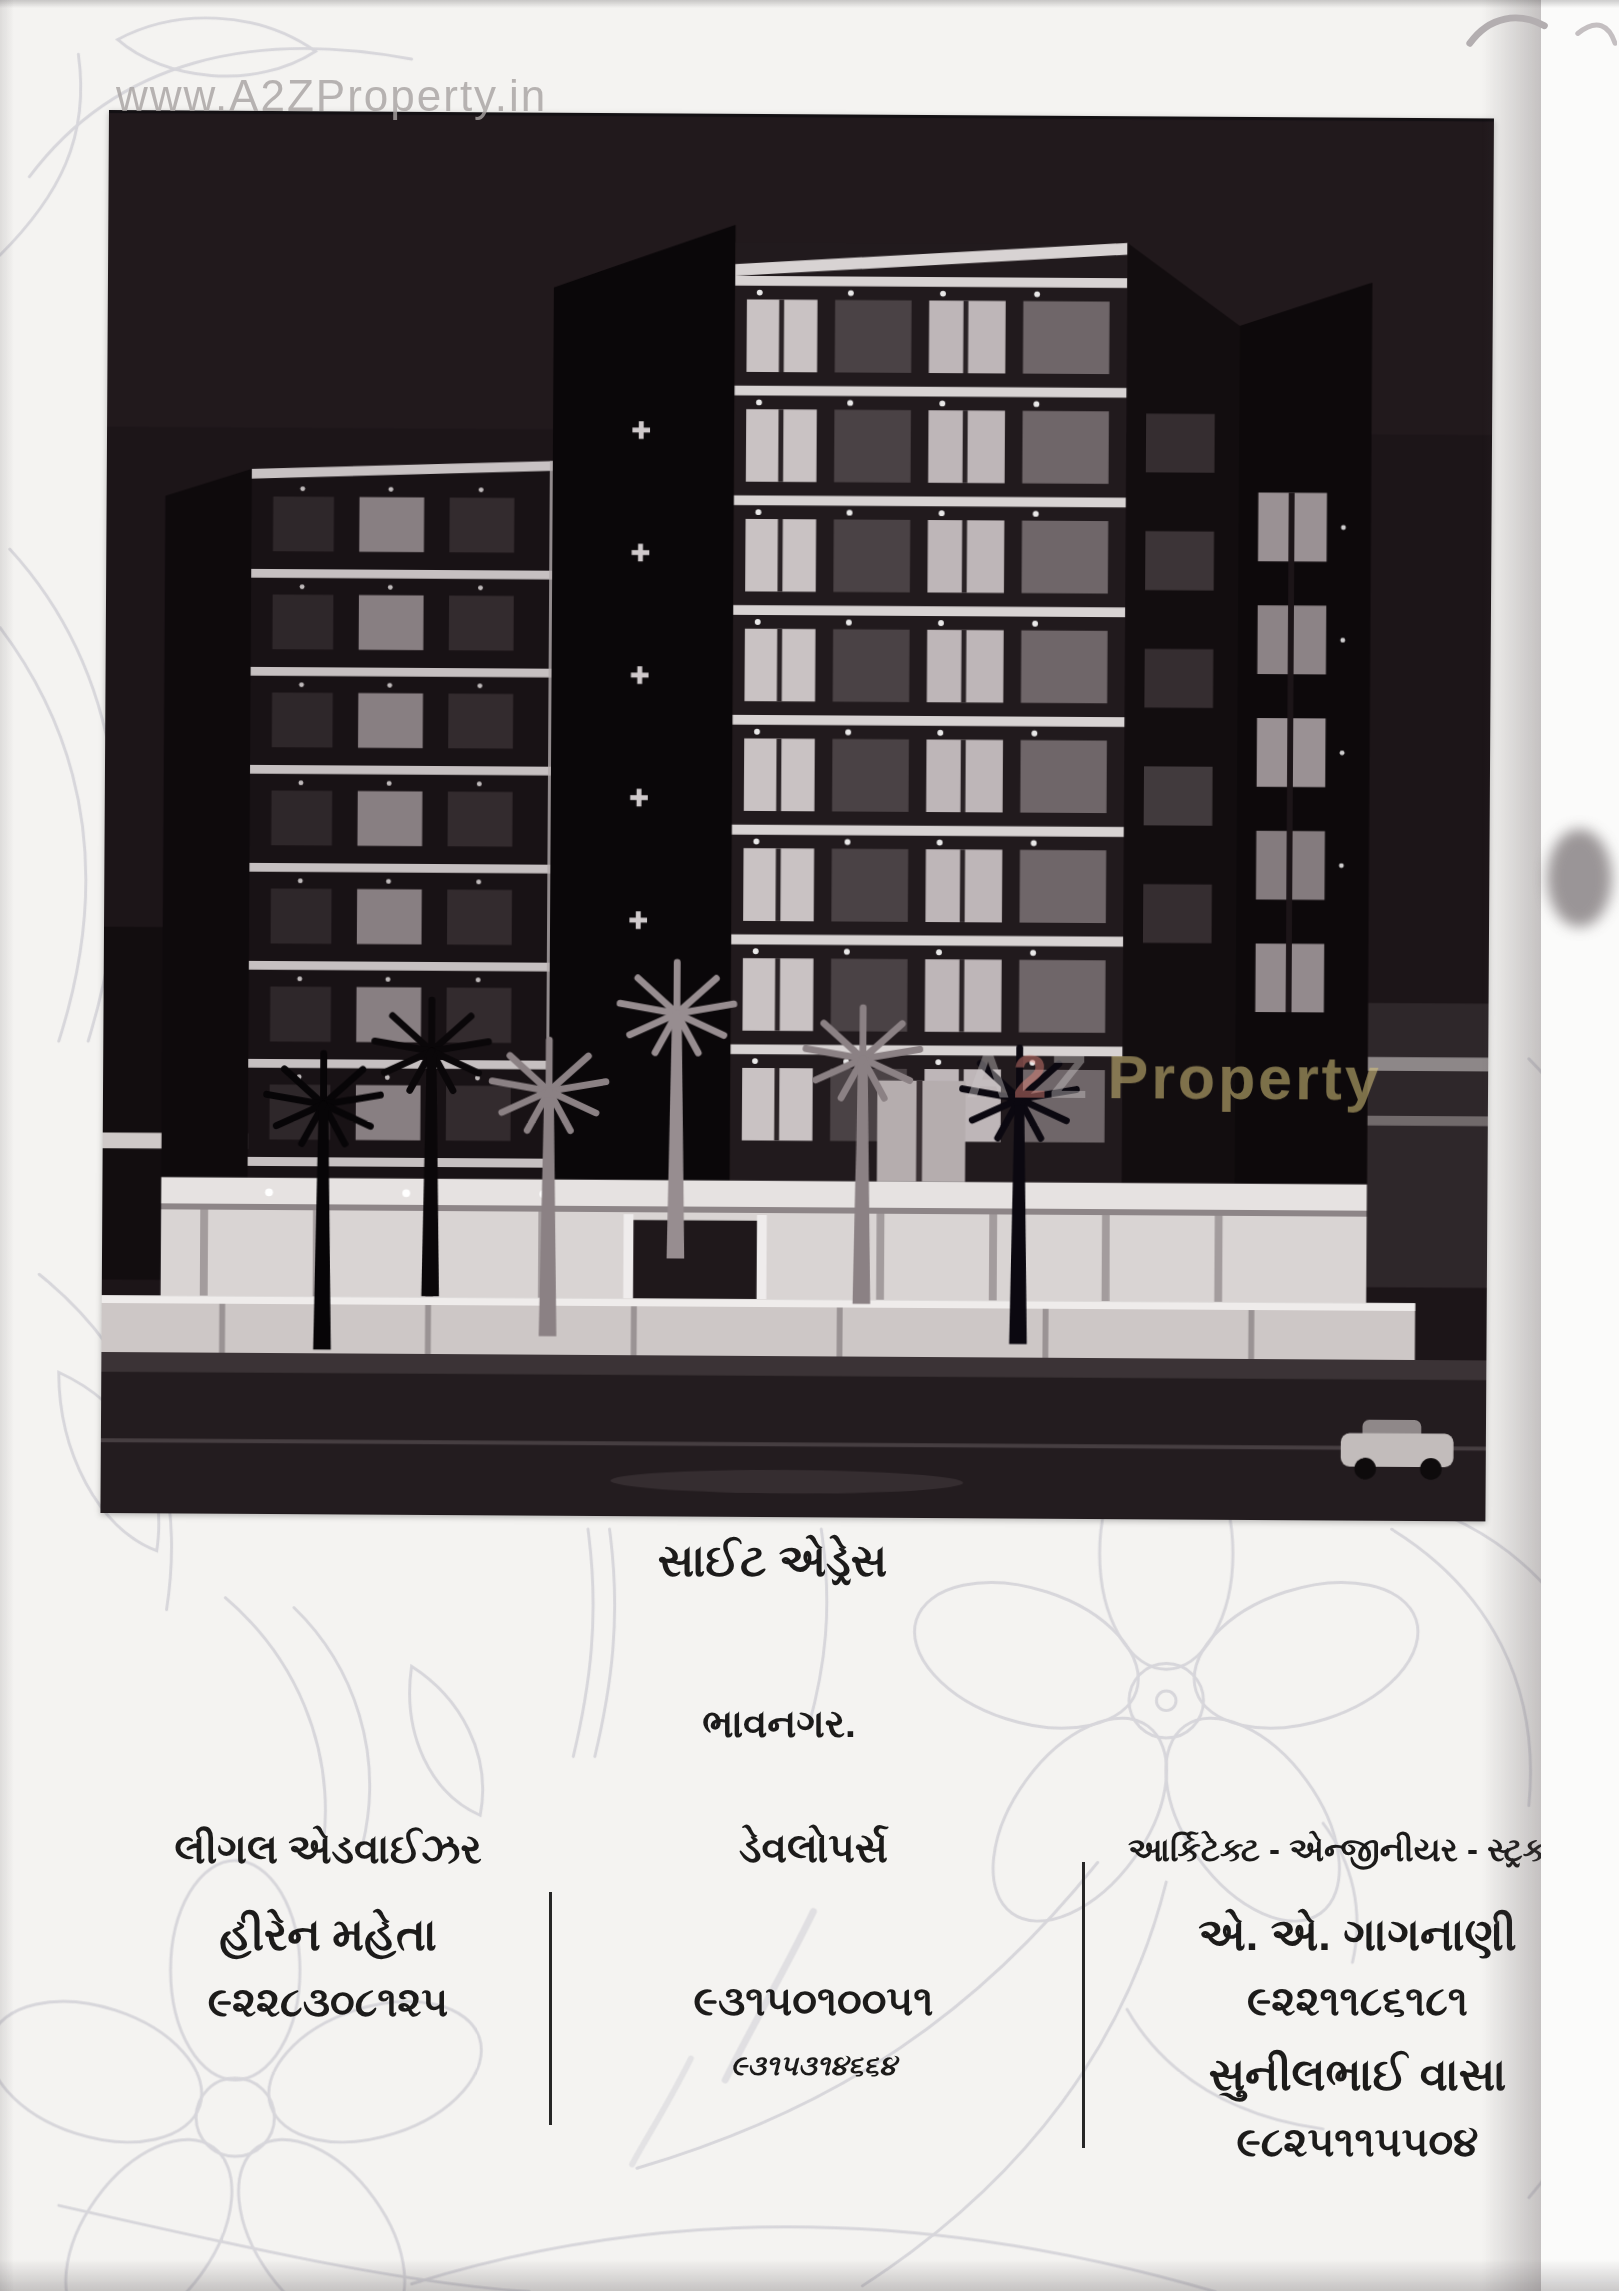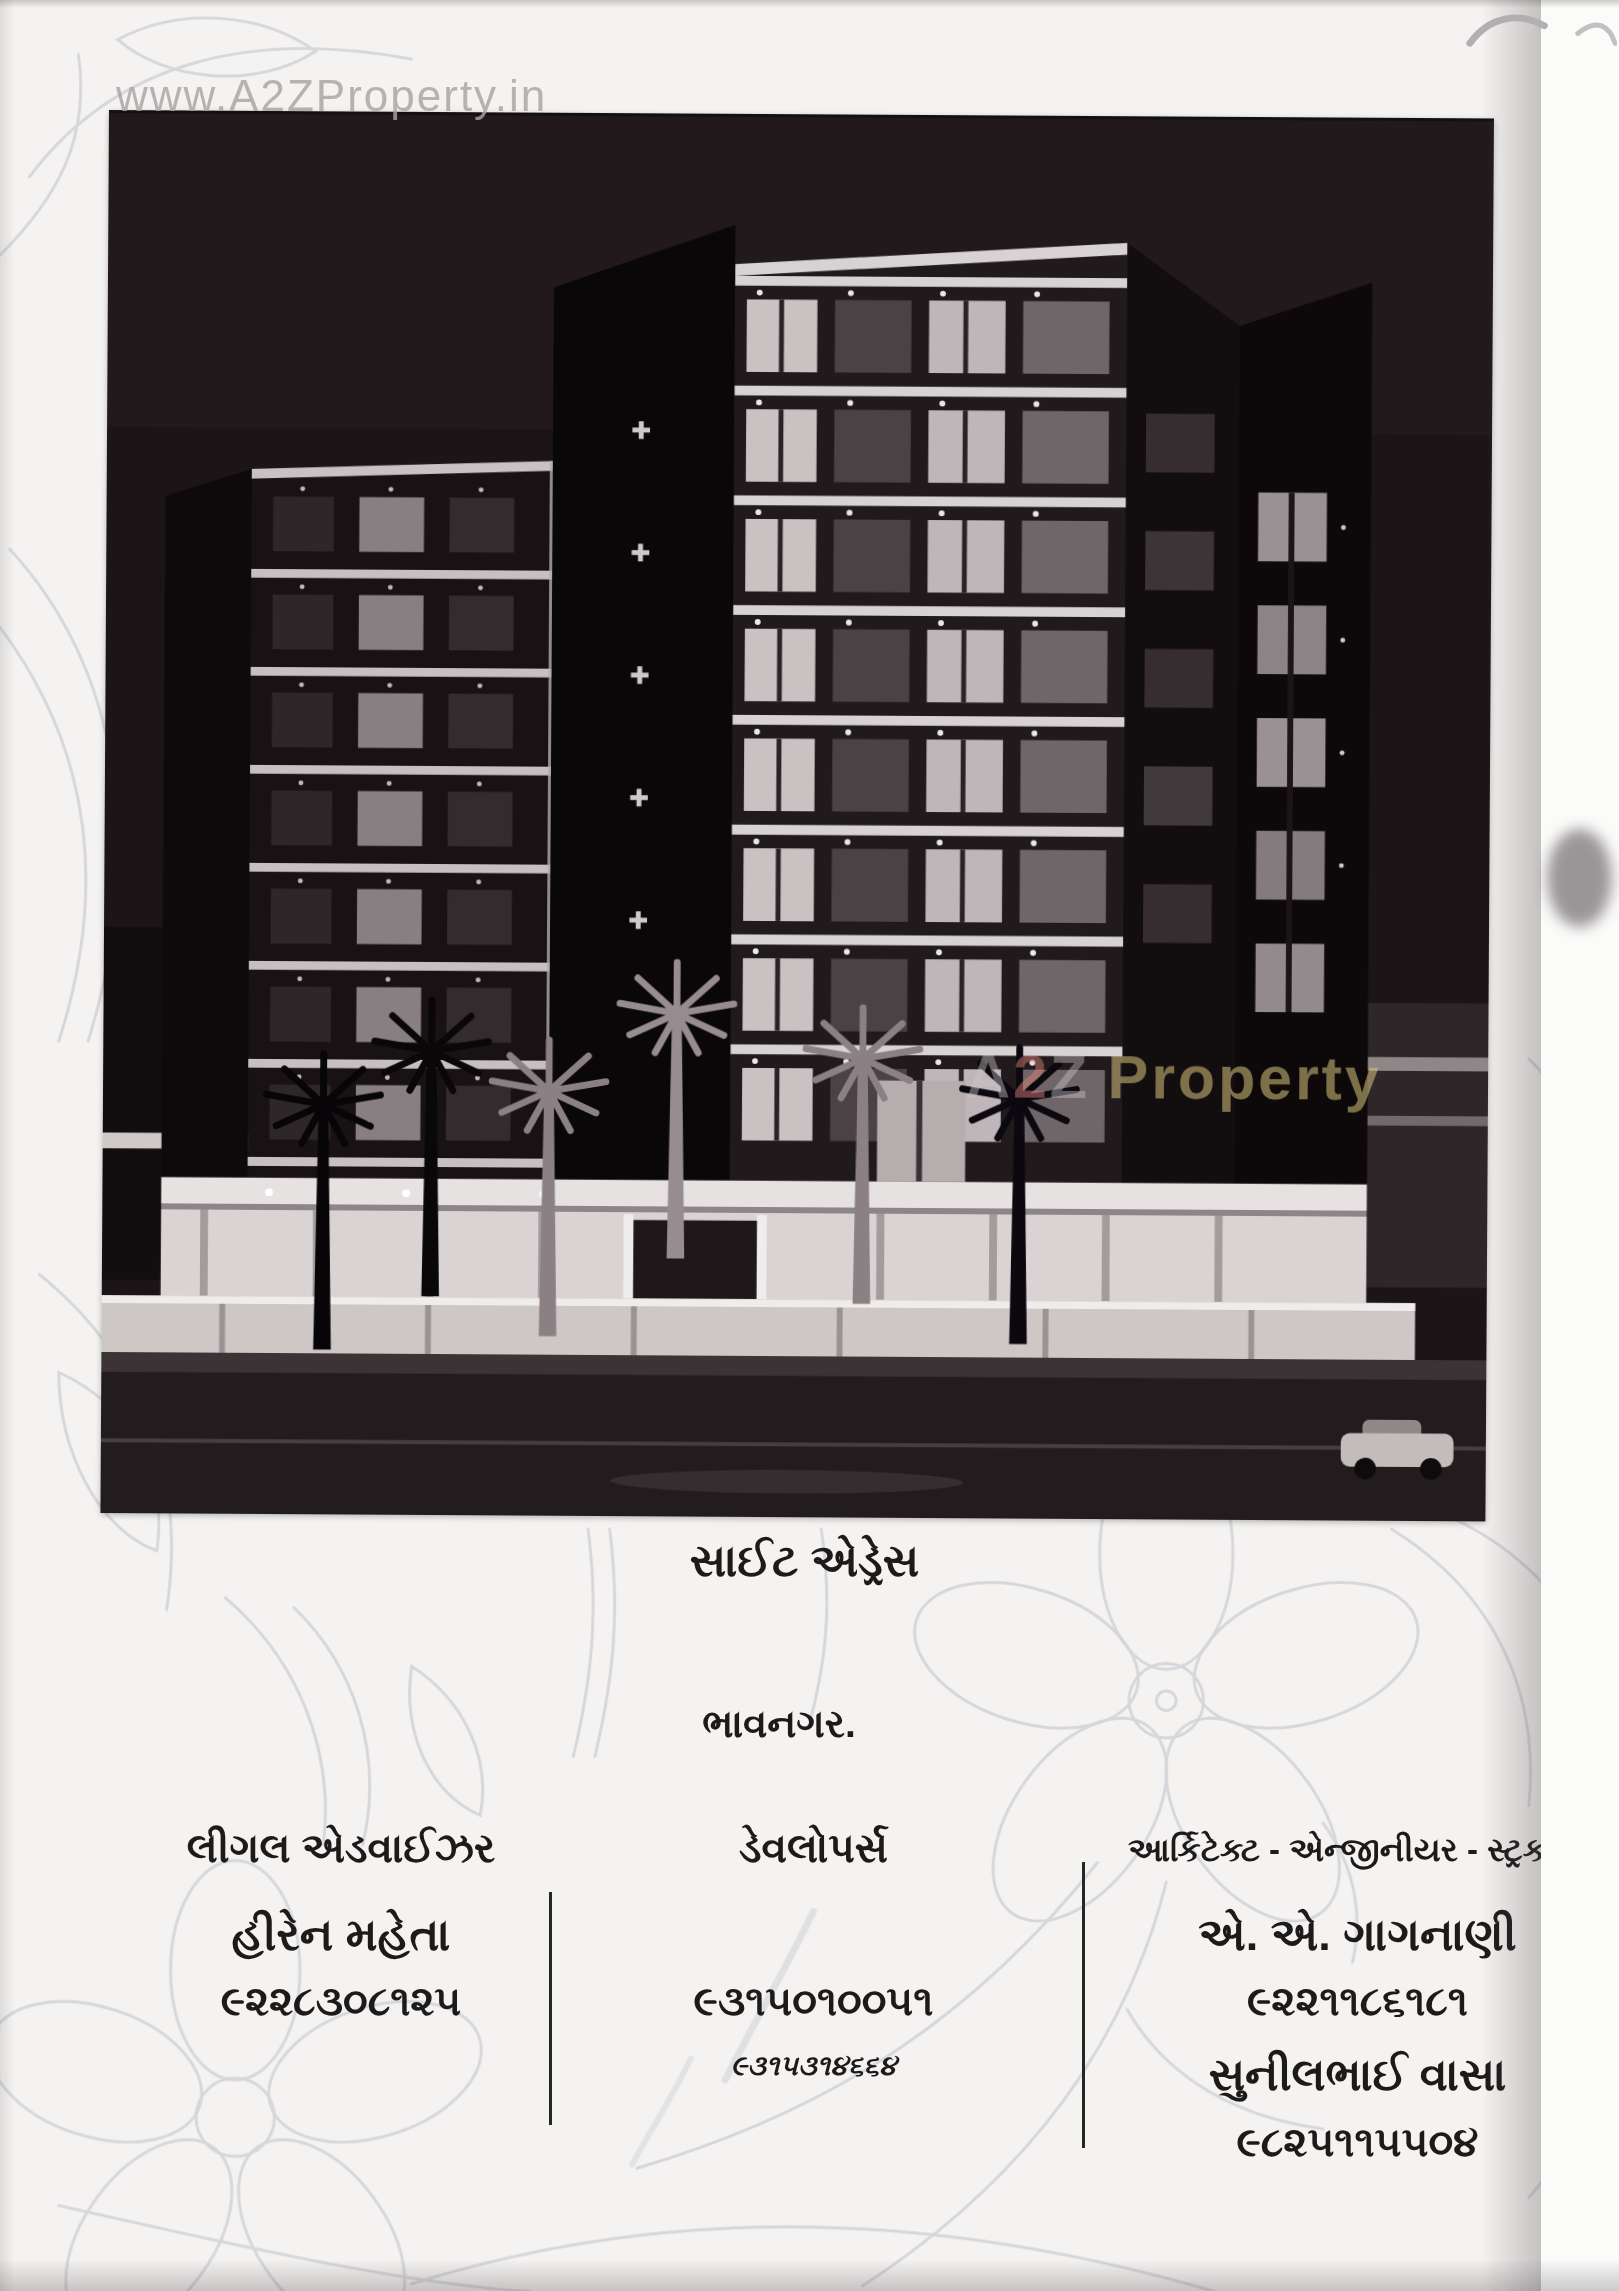--- a/index.html
+++ b/index.html
@@ -42,24 +42,24 @@
   .photo svg{display:block;}
   .wm-photo{
     position:absolute;left:863px;top:923px;z-index:3;
     font-size:61px;font-weight:700;letter-spacing:2.9px;white-space:nowrap;
   }
   .wm-photo .g{color:rgba(205,200,200,.42);}
   .wm-photo .r{color:rgba(222,130,120,.48);}
   .wm-photo .y{color:rgba(216,196,125,.55);margin-left:17.6px;}
   
   .t{position:absolute;z-index:3;text-align:center;font-weight:700;white-space:nowrap;}
-  .site-heading{left:0;width:1545px;top:1535px;font-size:45px;padding-left:32px;}
+  .site-heading{left:0;width:1545px;top:1535px;font-size:45px;}
   .addr1{left:0;width:1619px;top:1635px;font-size:39px;}
   .addr2{left:0;width:1558px;top:1702px;font-size:39px;}
-  .col-legal{left:140px;width:402px;}
+  .col-legal{left:127px;width:402px;font-family:Liberation Serif, serif;}
   .col-dev{left:598px;width:431px;}
   .col-arch{left:1096px;width:523px;}
   .row-title{top:1825px;font-size:41px;}
   .row-title-arch{top:1831px;font-size:33px;}
   .row-name{top:1909px;font-size:45px;}
   .row-phone{top:1978px;font-size:41px;}
   .row-phone2{top:2050px;font-size:28px;font-style:italic;}
   .row-name2{top:2049px;font-size:45px;}
   .row-phone3{top:2119px;font-size:41px;}
   .divider{position:absolute;width:2.9px;background:#262626;z-index:3;}

